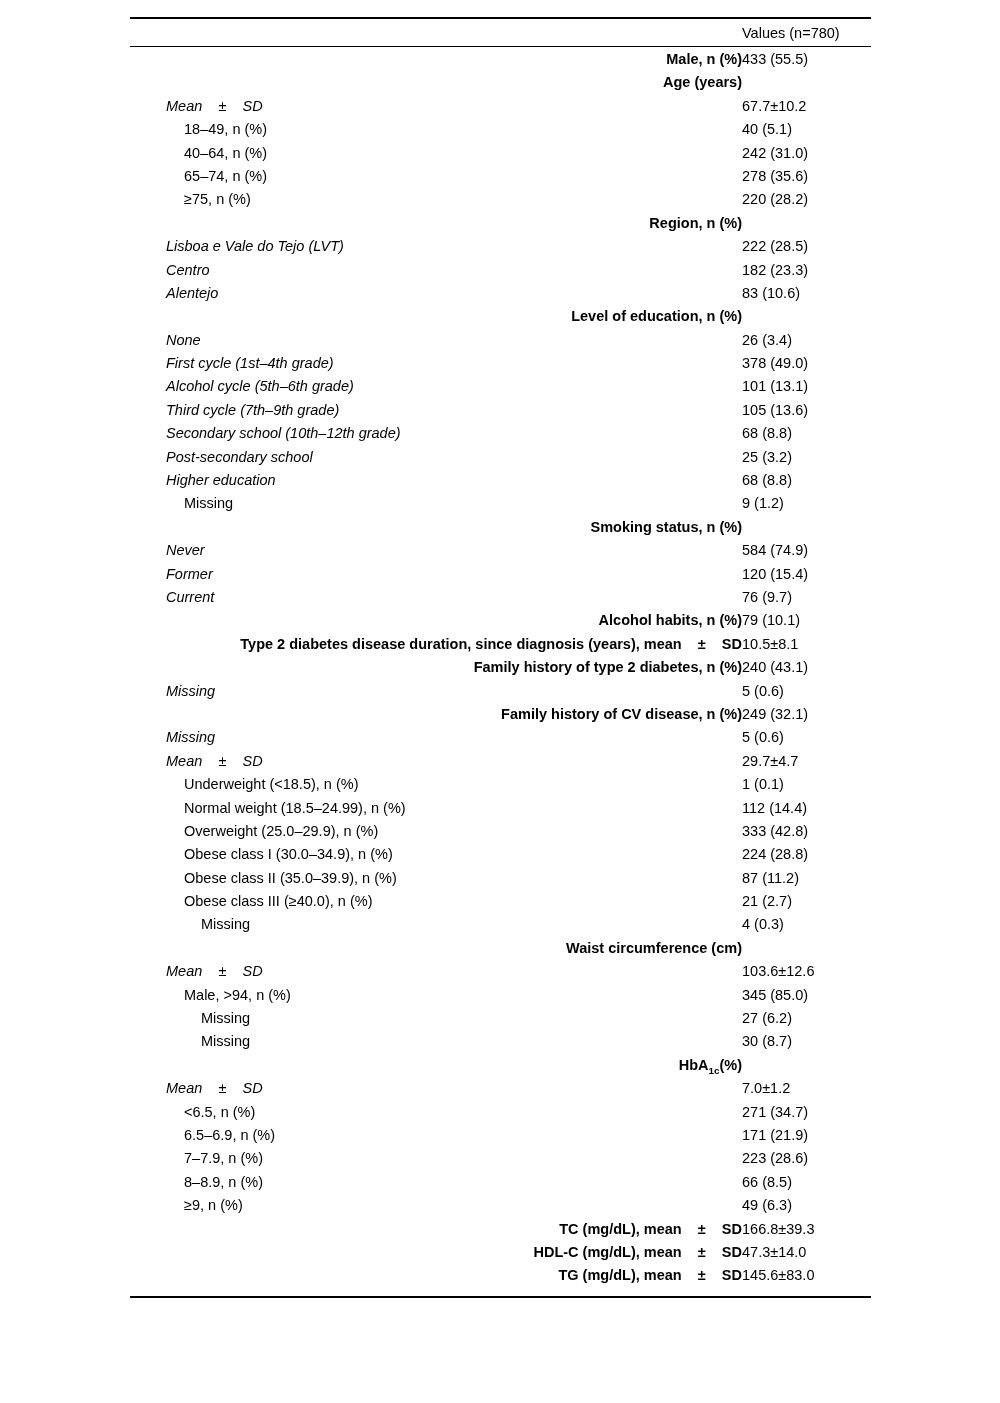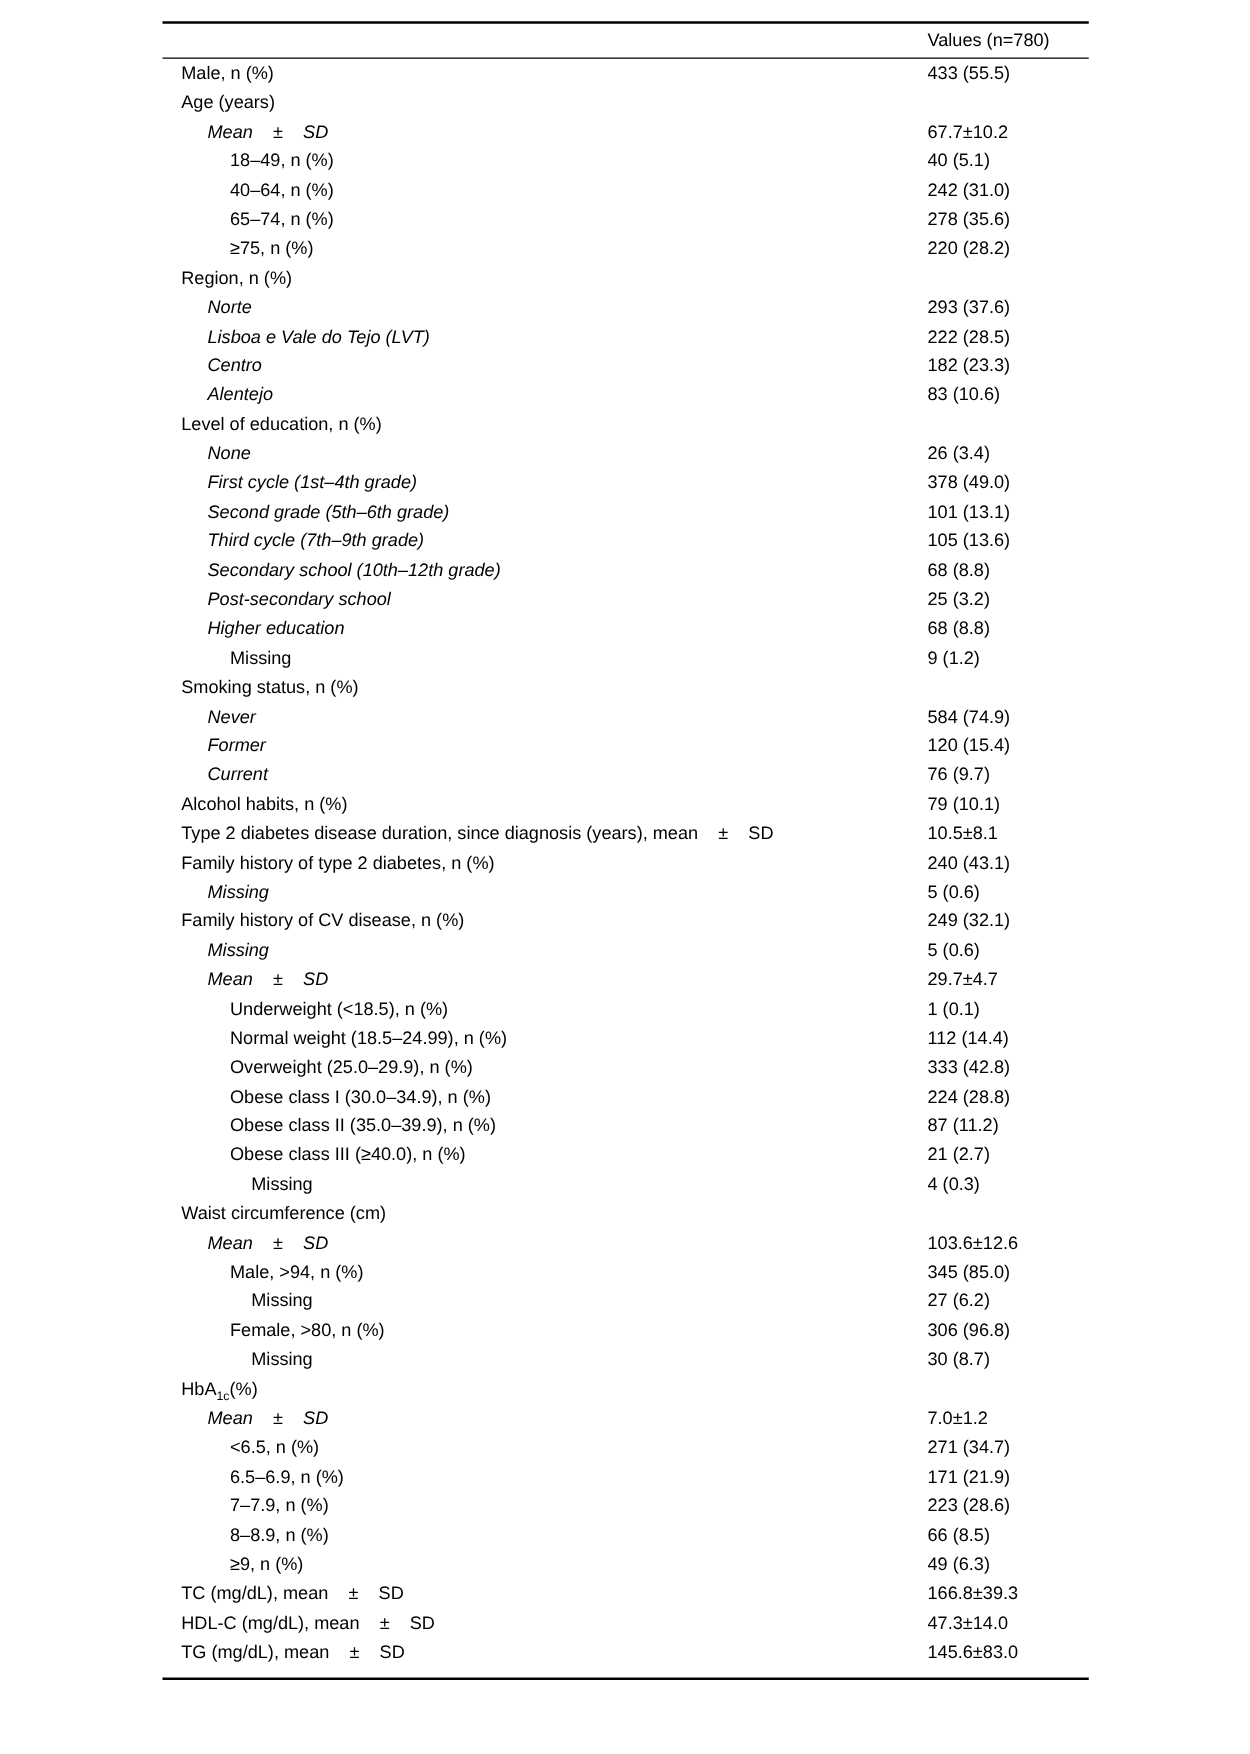--- a/index.html
+++ b/index.html
@@ -17,21 +17,21 @@
     border-bottom:1.5px solid #000;
     height:27px;display:flex;align-items:center;
   }
   .values-header{
     padding-left:612px;font-size:14.5px;white-space:pre;
   }
   .tbody{padding:1px 0 8px 0;}
   .row{display:flex;align-items:center;height:23.4px;font-size:14.5px;line-height:23.4px;}
   .label{width:612px;box-sizing:border-box;white-space:pre;overflow:hidden;}
   .value{flex:1;white-space:pre;}
-  .bold{font-weight:normal;}
+  .bold{font-weight:bold;text-align:right;}
   .italic{font-style:italic;}
   .normal{font-weight:normal;font-style:normal;}
   .ind0{padding-left:15px;}
   .ind1{padding-left:36px;}
   .ind2{padding-left:54px;}
   .ind3{padding-left:71px;}
   sup{font-size:0.68em;line-height:0;}
   sub{font-size:0.68em;line-height:0;}
 </style>
 </head>
@@ -69,24 +69,20 @@
         </div>
         <div class="row">
           <span class="label normal ind2">≥75, n (%)</span>
           <span class="value">220 (28.2)</span>
         </div>
         <div class="row">
           <span class="label bold ind0">Region, n (%)</span>
           <span class="value"></span>
         </div>
         <div class="row">
-          <span class="label italic ind1">Norte</span>
-          <span class="value">293 (37.6)</span>
-        </div>
-        <div class="row">
           <span class="label italic ind1">Lisboa e Vale do Tejo (LVT)</span>
           <span class="value">222 (28.5)</span>
         </div>
         <div class="row">
           <span class="label italic ind1">Centro</span>
           <span class="value">182 (23.3)</span>
         </div>
         <div class="row">
           <span class="label italic ind1">Alentejo</span>
           <span class="value">83 (10.6)</span>
@@ -97,21 +93,21 @@
         </div>
         <div class="row">
           <span class="label italic ind1">None</span>
           <span class="value">26 (3.4)</span>
         </div>
         <div class="row">
           <span class="label italic ind1">First cycle (1st–4th grade)</span>
           <span class="value">378 (49.0)</span>
         </div>
         <div class="row">
-          <span class="label italic ind1">Second grade (5th–6th grade)</span>
+          <span class="label italic ind1">Alcohol cycle (5th–6th grade)</span>
           <span class="value">101 (13.1)</span>
         </div>
         <div class="row">
           <span class="label italic ind1">Third cycle (7th–9th grade)</span>
           <span class="value">105 (13.6)</span>
         </div>
         <div class="row">
           <span class="label italic ind1">Secondary school (10th–12th grade)</span>
           <span class="value">68 (8.8)</span>
         </div>
@@ -207,24 +203,20 @@
           <span class="label italic ind1">Mean    ±    SD</span>
           <span class="value">103.6±12.6</span>
         </div>
         <div class="row">
           <span class="label normal ind2">Male, &gt;94, n (%)</span>
           <span class="value">345 (85.0)</span>
         </div>
         <div class="row">
           <span class="label normal ind3">Missing</span>
           <span class="value">27 (6.2)</span>
-        </div>
-        <div class="row">
-          <span class="label normal ind2">Female, &gt;80, n (%)</span>
-          <span class="value">306 (96.8)</span>
         </div>
         <div class="row">
           <span class="label normal ind3">Missing</span>
           <span class="value">30 (8.7)</span>
         </div>
         <div class="row">
           <span class="label bold ind0"><span>HbA</span><sub>1c</sub><span>(%)</span></span>
           <span class="value"></span>
         </div>
         <div class="row">

